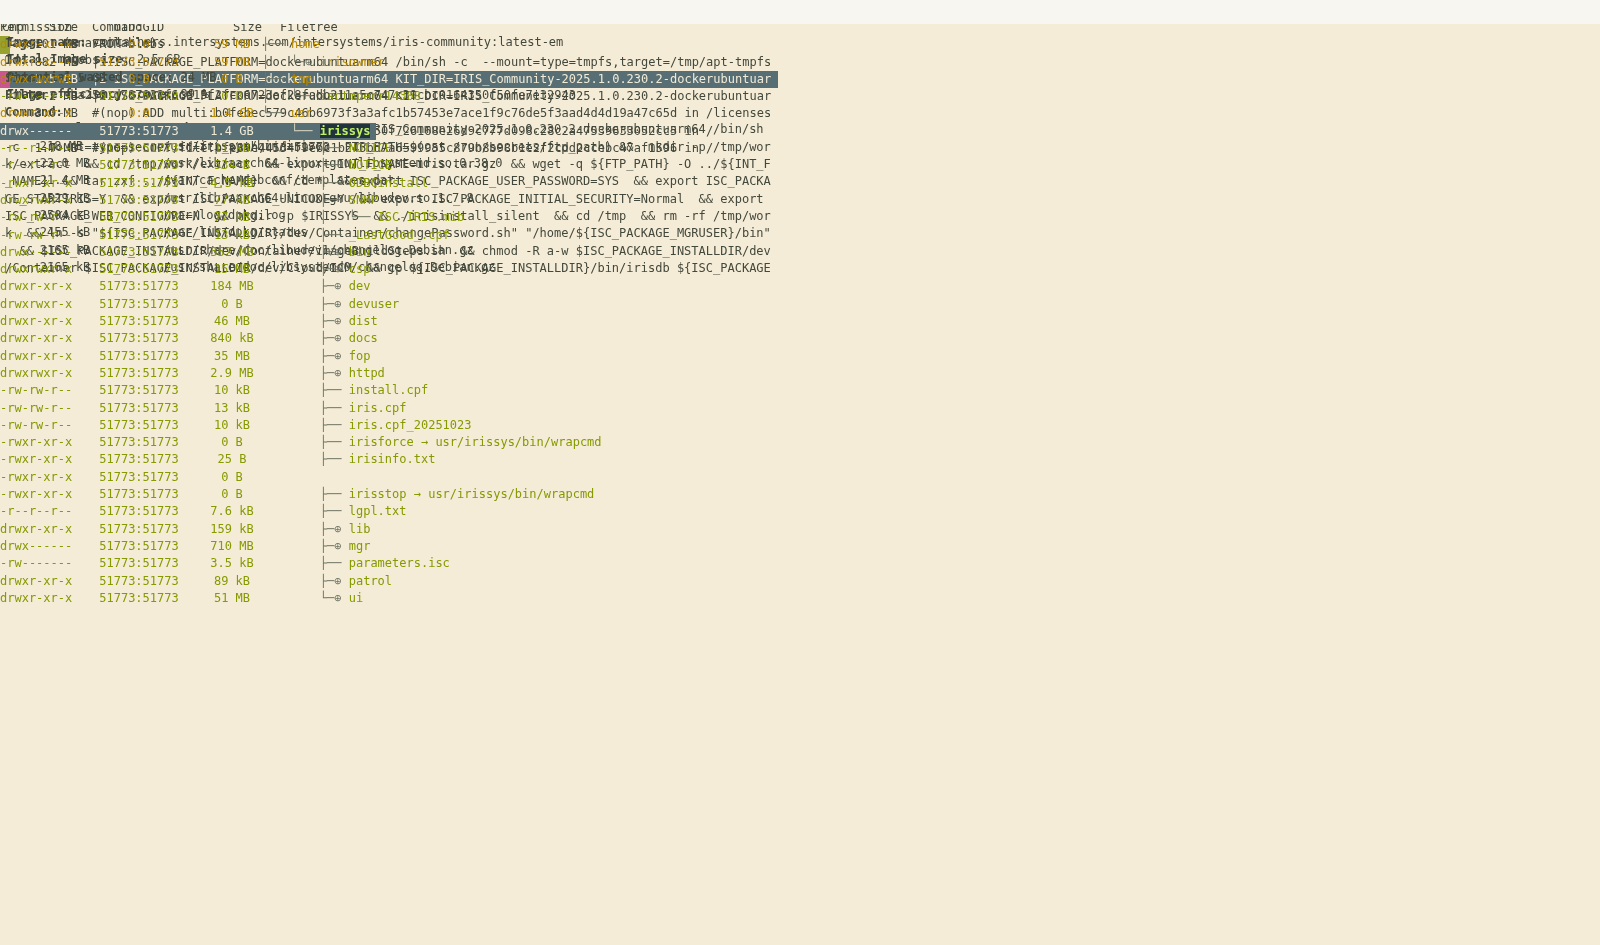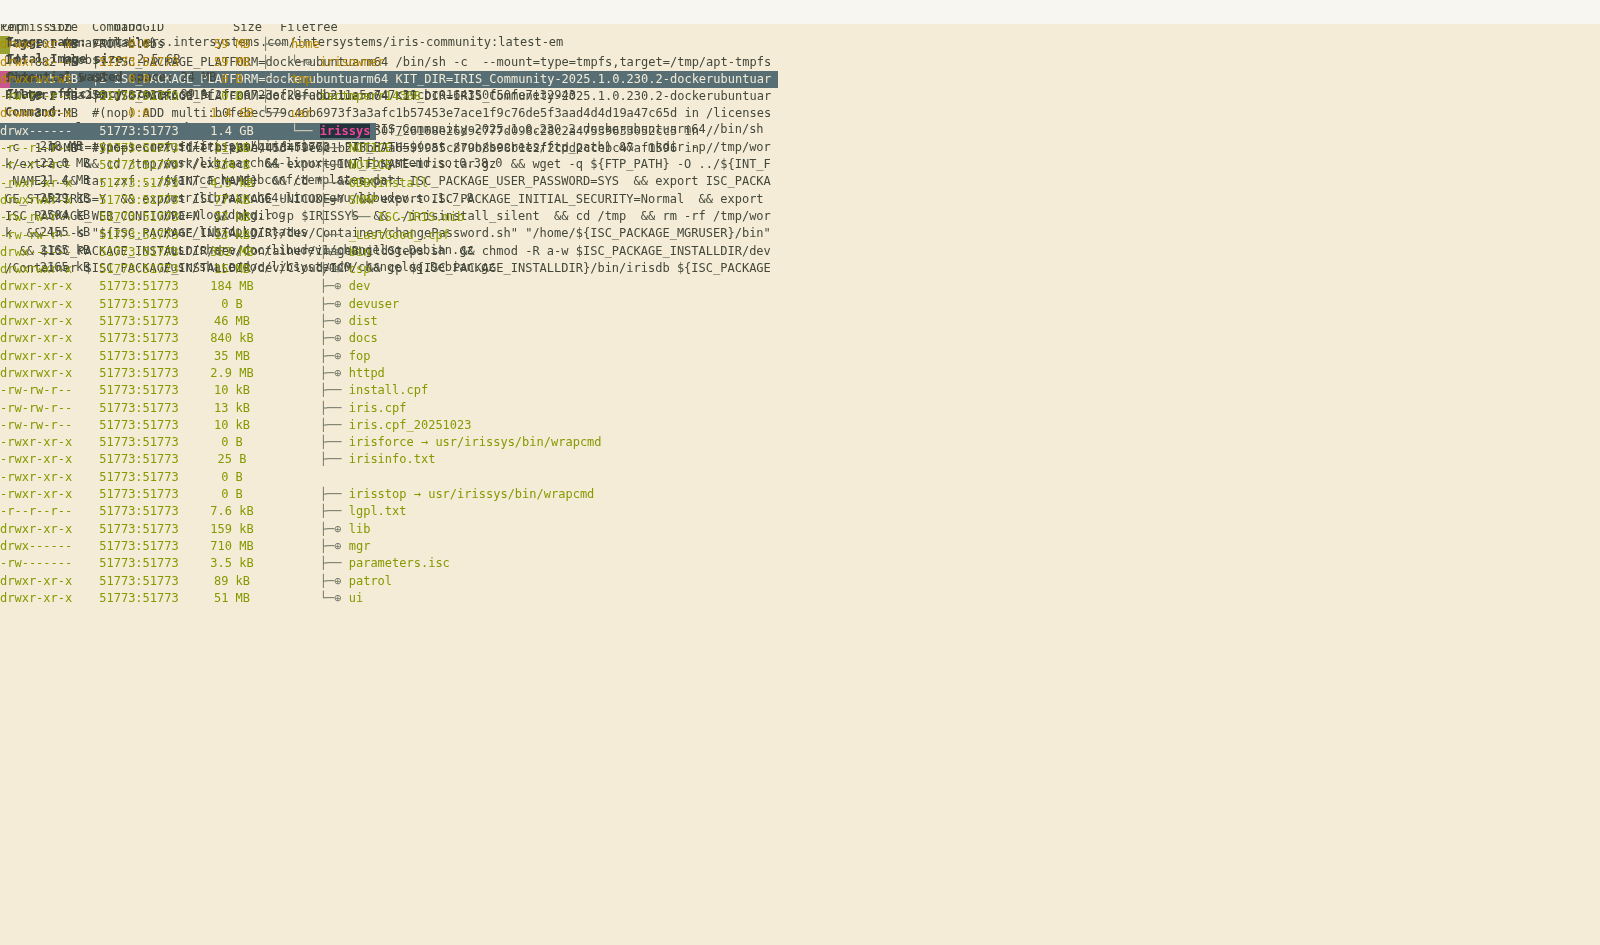--- a/index.html
+++ b/index.html
@@ -53,21 +53,21 @@
   .frow{display:grid;grid-template-columns:76px 126px 60px 1fr;height:17.3px;line-height:17.3px;white-space:pre;overflow:hidden}
   .fuid{text-align:center}
   .fsize{text-align:center}
   .ftree{}
   .fprefix{color:#6f7565}
   .st-mod .fperm,.st-mod .fuid,.st-mod .fsize,.st-mod .fname{color:#b58900}
   .st-add .fperm,.st-add .fuid,.st-add .fsize,.st-add .fname{color:#859900}
   .frow.fsel .fperm,.frow.fsel .fuid,.frow.fsel .fsize{background:#586e75;color:#efe8d3}
   .frow.fsel .ftree{background:linear-gradient(90deg,#586e75 0 114px,transparent 114px)}
   .frow.fsel .fprefix{color:#d9d4be}
-  .frow.fsel .fname{background:#22333b;color:#ec4899;font-weight:bold}
+  .frow.fsel .fname{background:#22333b;color:#bef264;font-weight:bold}
   
   #status-bar{left:0;top:902;width:1600px;height:19px;background:#5b7b7a;color:#eee8d4;display:flex;line-height:19px;white-space:pre;overflow:hidden}
   .sbitem{padding:0 9px;border-right:1px solid #4c6a69}
   .sbitem .sbkey{font-weight:bold;color:#ffffff}
   .sbitem.pink{background:#c9548a;border-right:none;margin-left:3px;color:#fbeff5}
   .sbitem.plain{border-right:none;margin-left:3px}
   #bottom-strip{left:0;top:921;width:1600px;height:24px;background:#f8f6f0}
 </style>
 </head>
 <body>

